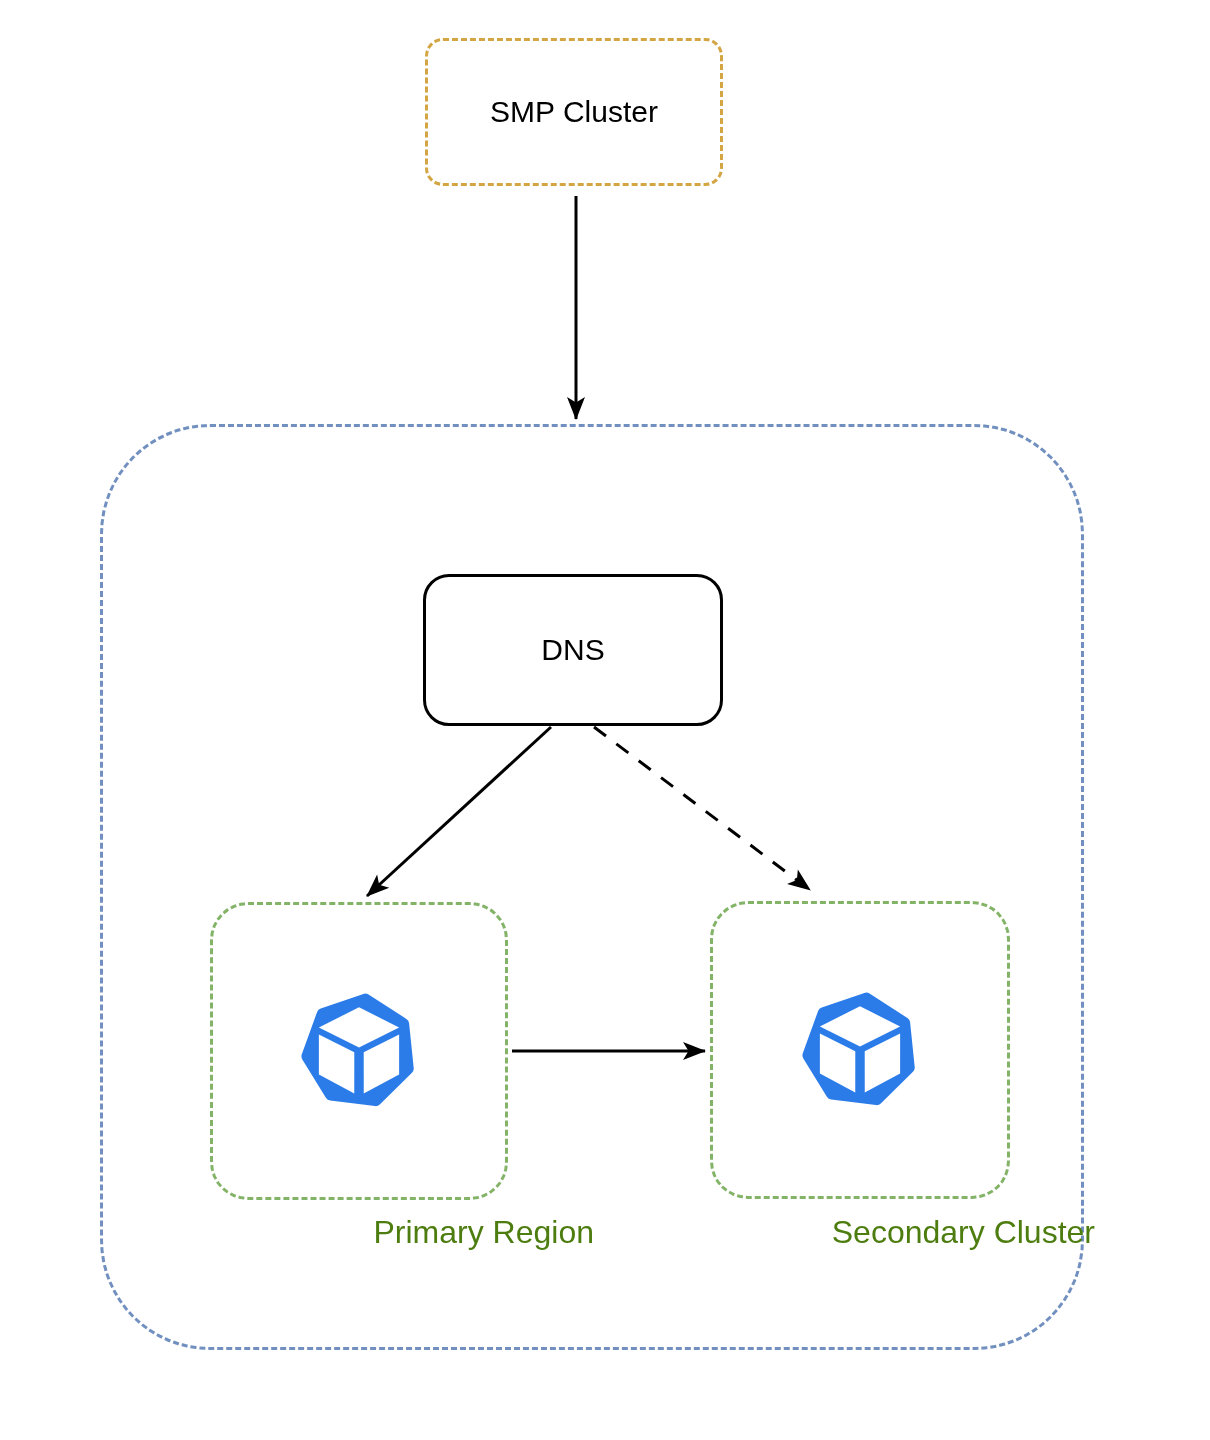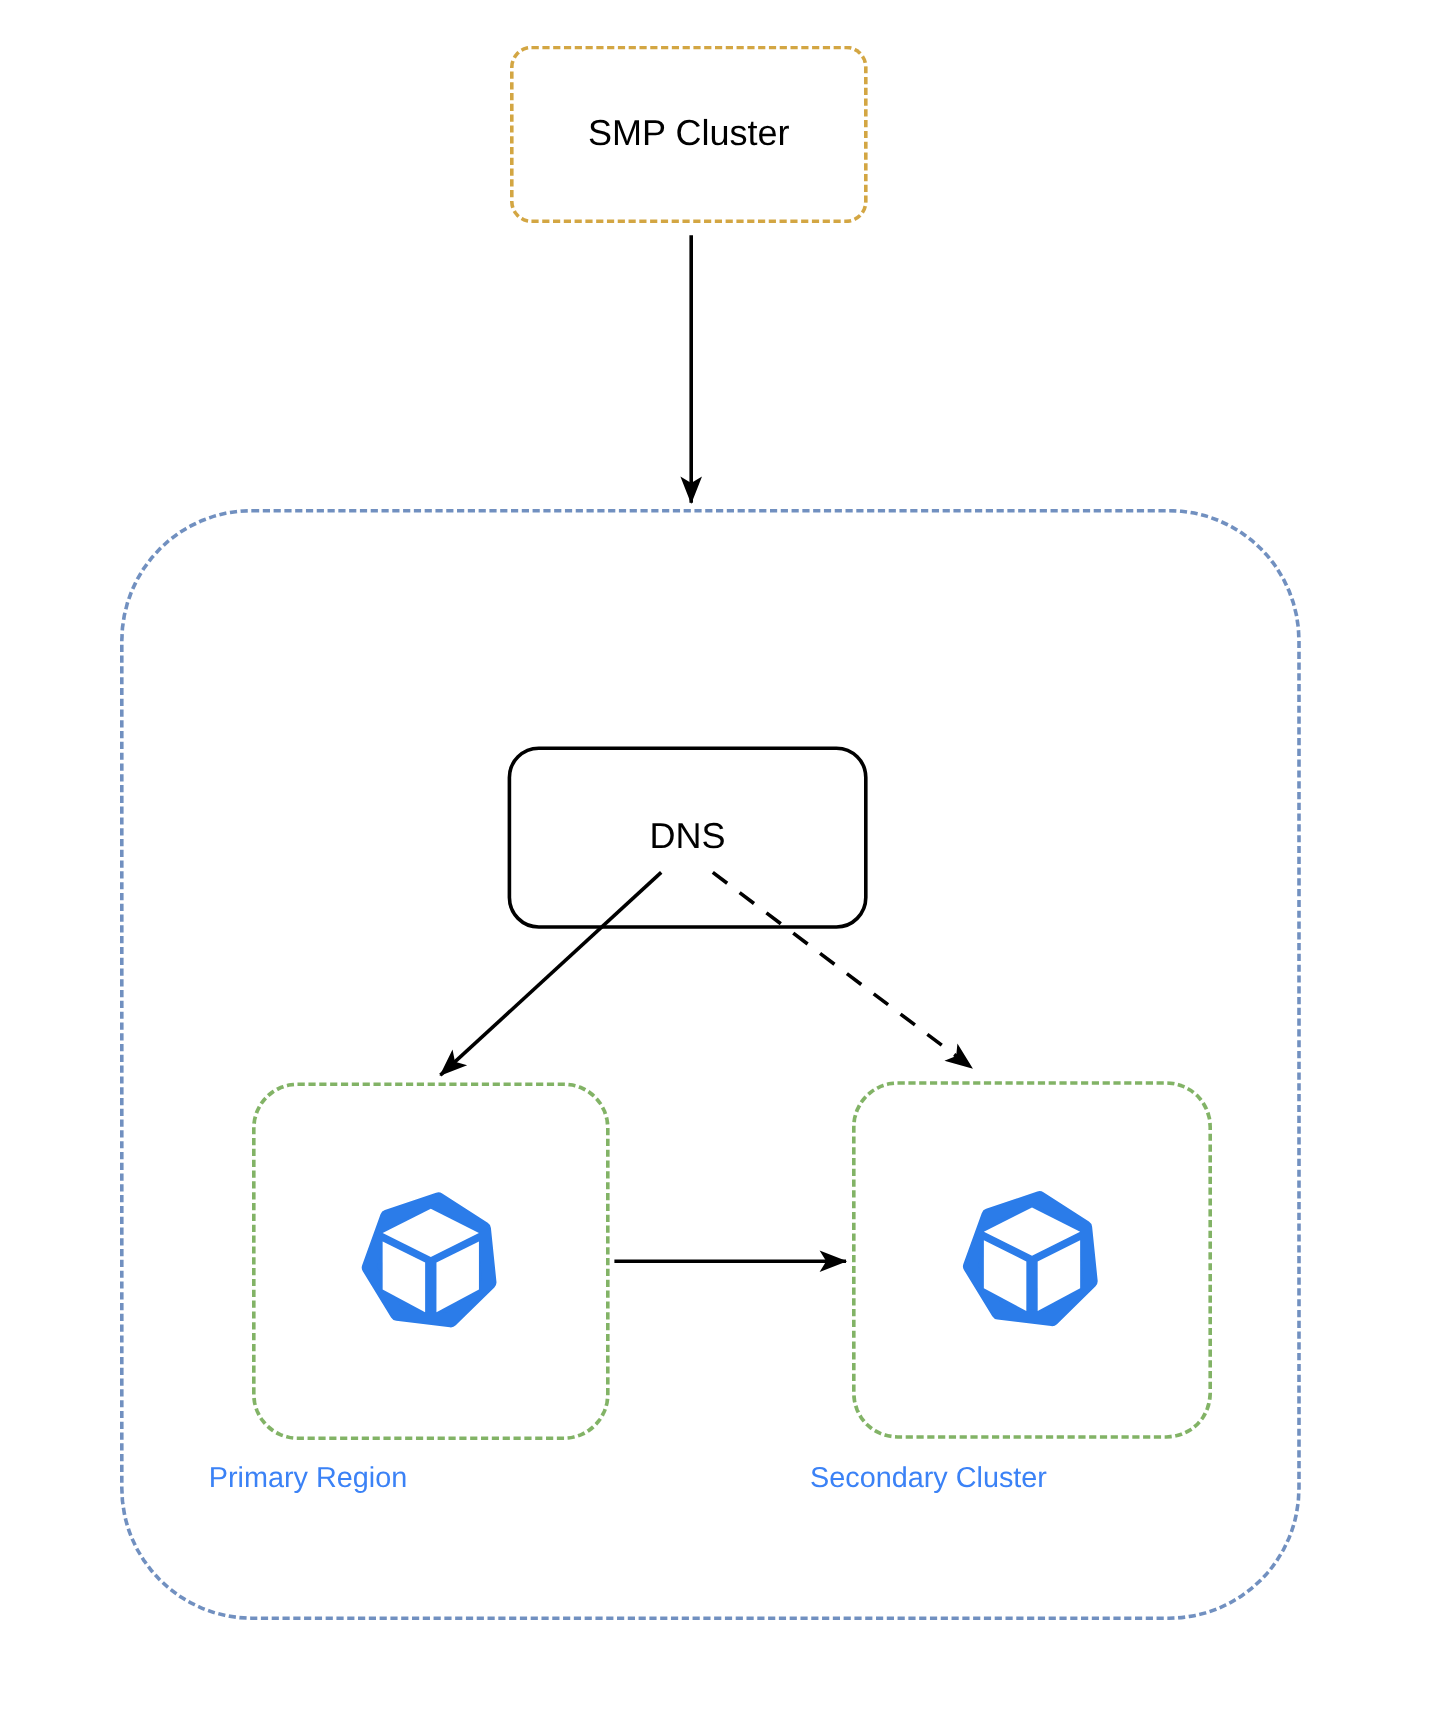--- a/index.html
+++ b/index.html
@@ -39,21 +39,20 @@
     border: 3px dashed #7190C0;
     border-radius: 110px;
     background: transparent;
   }
   .node-dns {
     left: 423px; top: 574px;
     width: 300px; height: 152px;
     border: 3px solid #000000;
     border-radius: 26px;
     font-size: 30px;
-    margin-top: 48px;
   }
   .region {
     position: absolute;
     box-sizing: border-box;
     border: 3px dashed #82B366;
     border-radius: 38px;
     background: #ffffff;
     display: flex;
     align-items: center;
     justify-content: center;
@@ -63,24 +62,24 @@
     width: 298px; height: 298px;
   }
   .region-secondary {
     left: 710px; top: 901px;
     width: 300px; height: 298px;
   }
   .region-label {
     position: absolute;
     width: 420px;
     top: 1212px;
-    text-align: left;
-    font-size: 24px;
+    text-align: right;
+    font-size: 32px;
     line-height: 40px;
-    color: #3b82f6;
+    color: #4d7c0f;
   }
   .label-primary   { left: 174px; }
   .label-secondary { left: 675px; }
   .edges-layer {
     position: absolute;
     left: 0; top: 0;
     width: 1210px;
     height: 1440px;
     pointer-events: none;
   }

